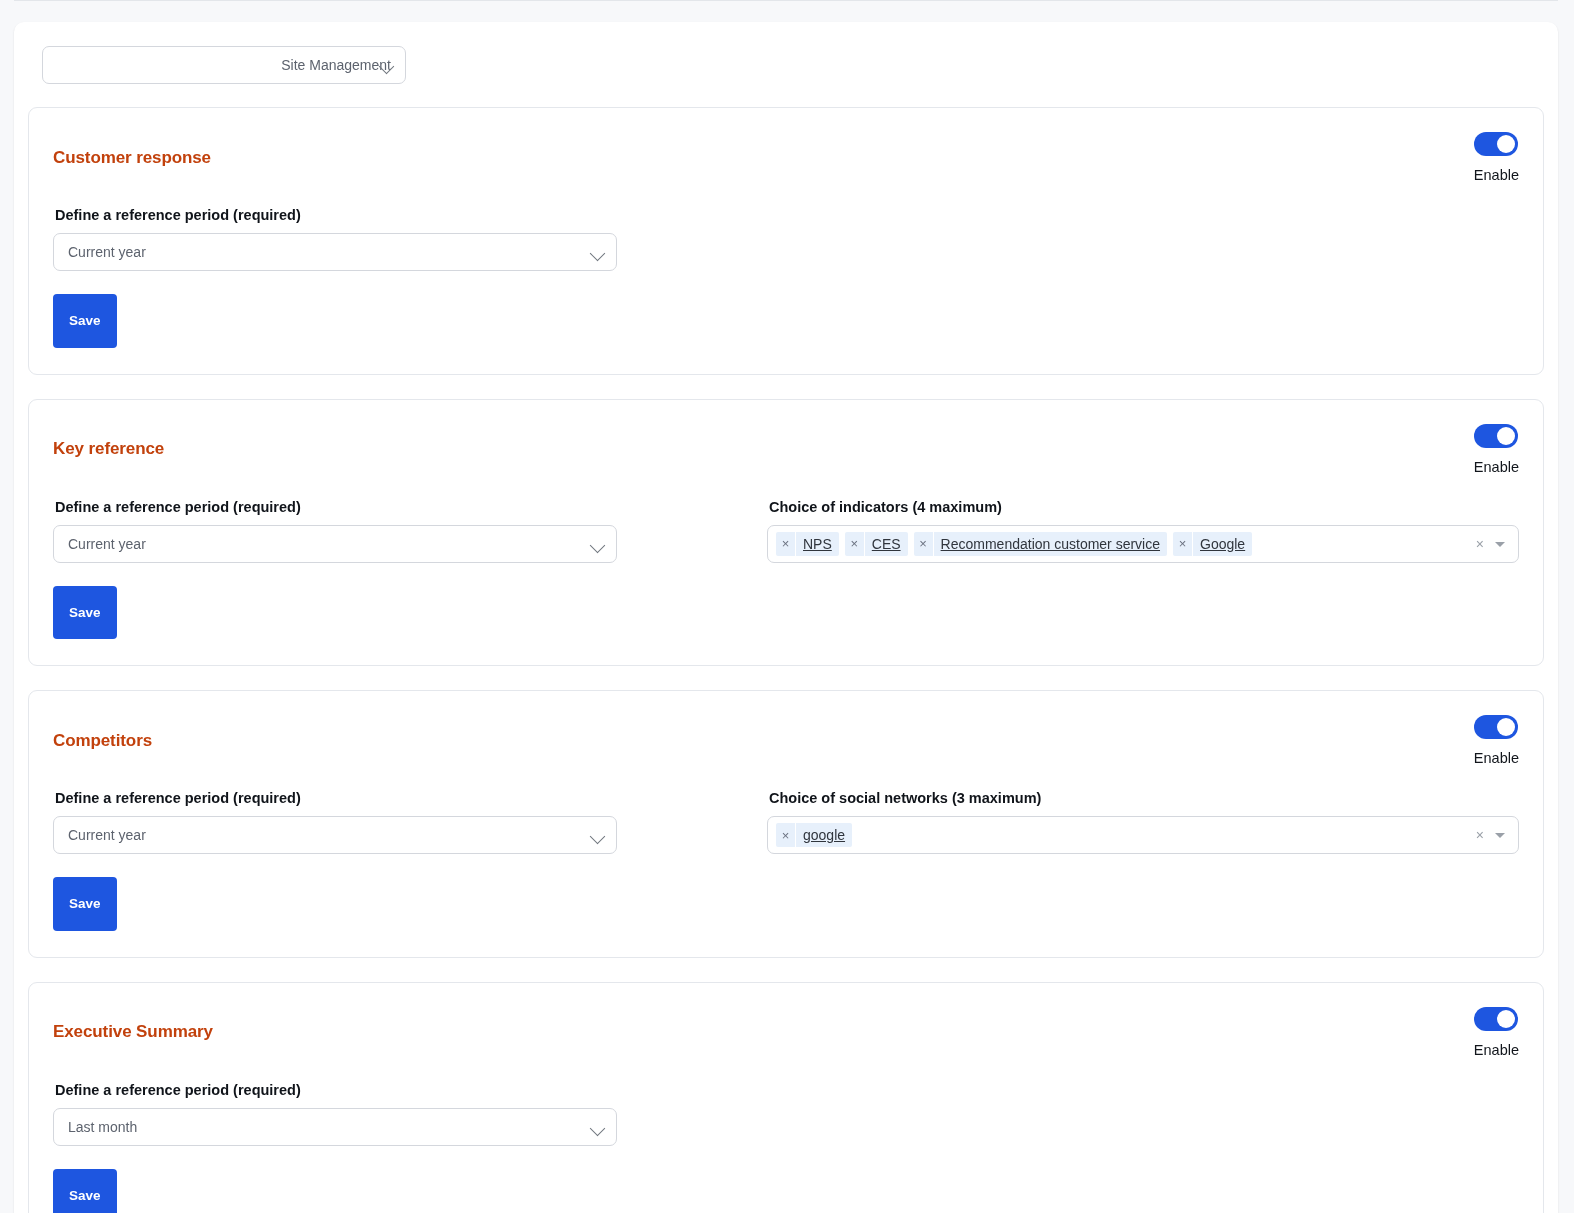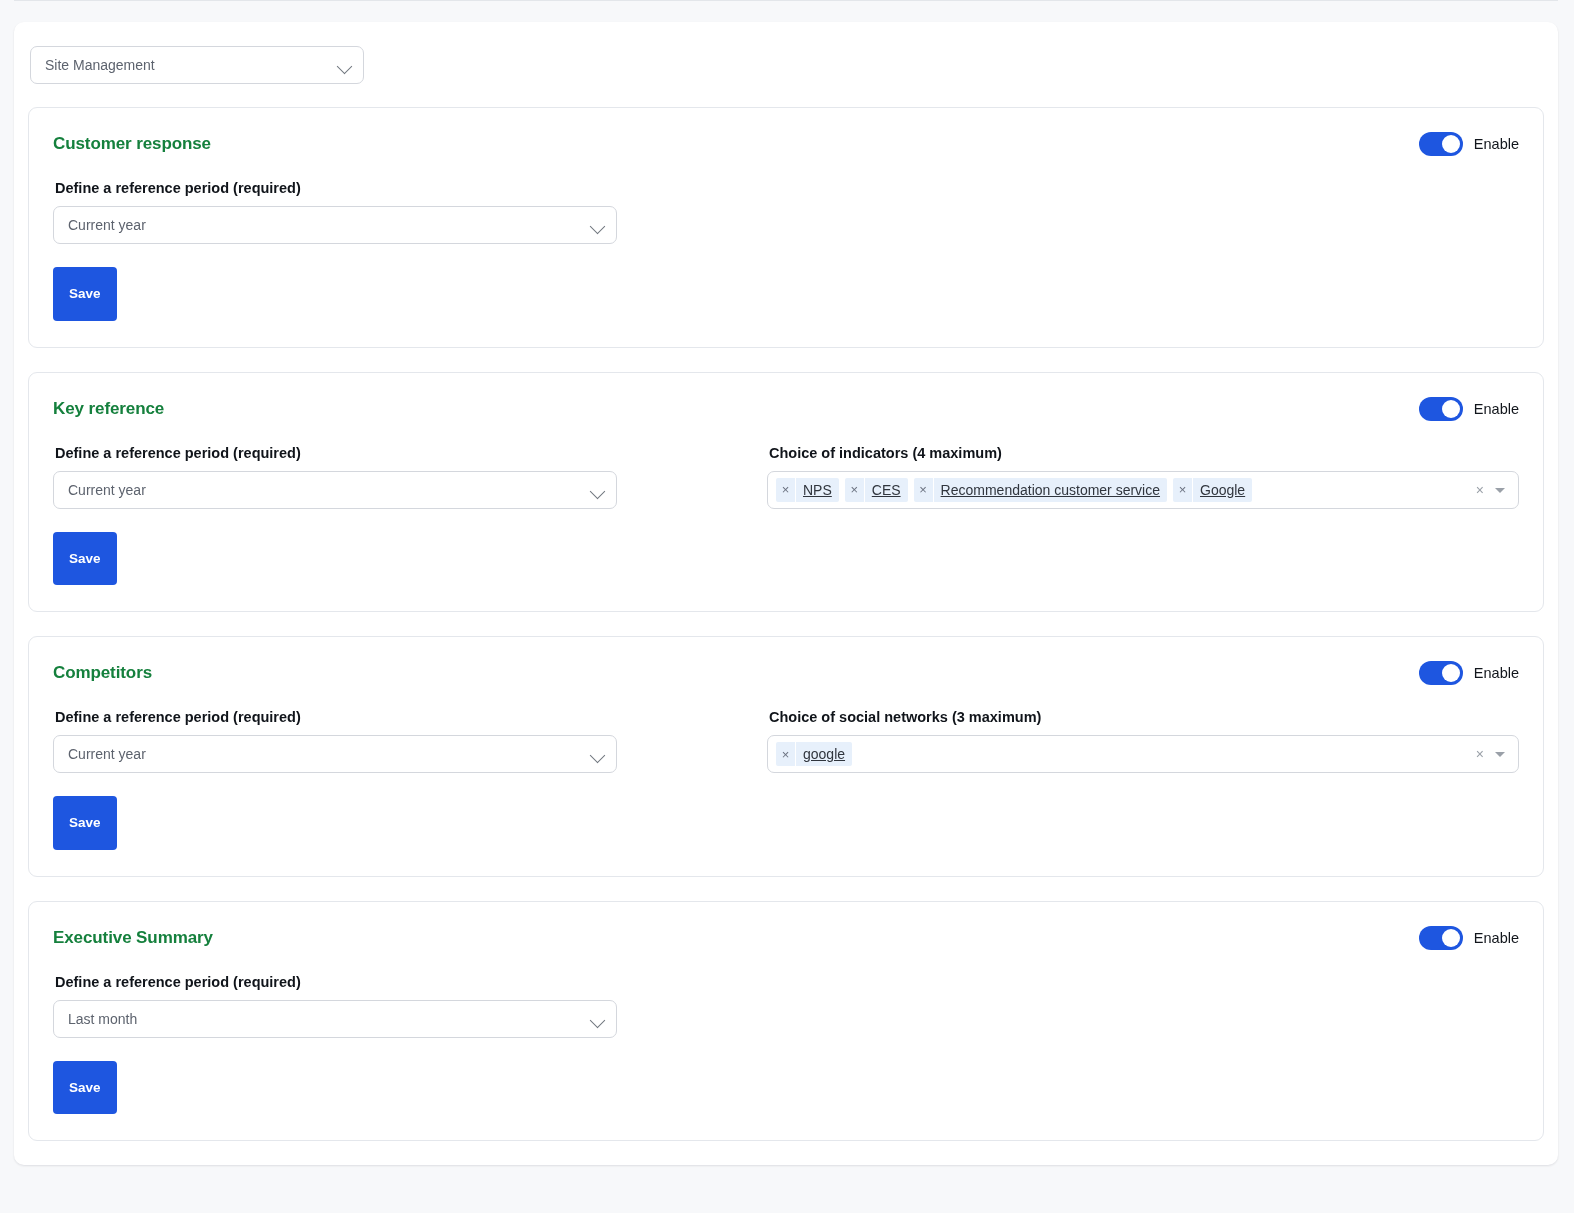--- a/index.html
+++ b/index.html
@@ -68,21 +68,21 @@
   .chev {
     position: absolute;
     right: 13px;
     top: 50%;
     width: 11px; height: 11px;
     margin-top: -4px;
     border-right: 1.8px solid #71777f;
     border-bottom: 1.8px solid #71777f;
     transform: rotate(45deg);
   }
-  .select-role { width: 334px; margin-left: 2px; }
+  .select-role { width: 364px; margin-left: 14px; justify-content: flex-end; }
   .select-period { width: 564px; }
 
   
   .section-card {
     border: 1px solid #e4e7ec;
     border-radius: 9px;
     background: #fff;
     padding: 24px 24px 26px 24px;
     margin-top: 24px;
   }
@@ -90,28 +90,29 @@
 
   .section-head {
     display: flex;
     align-items: center;
     justify-content: space-between;
     margin-bottom: 24px;
   }
   .section-title {
     font-size: 17px;
     font-weight: 700;
-    color: #15803d;
+    color: #c2410c;
     margin: 0;
     letter-spacing: -0.1px;
   }
   .toggle-wrap {
     display: flex;
     align-items: center;
     gap: 11px;
+    flex-direction: column;
   }
   .toggle {
     width: 44px; height: 24px;
     border-radius: 12px;
     background: #1e56e0;
     position: relative;
     cursor: pointer;
     flex: none;
   }
   .toggle .knob {

